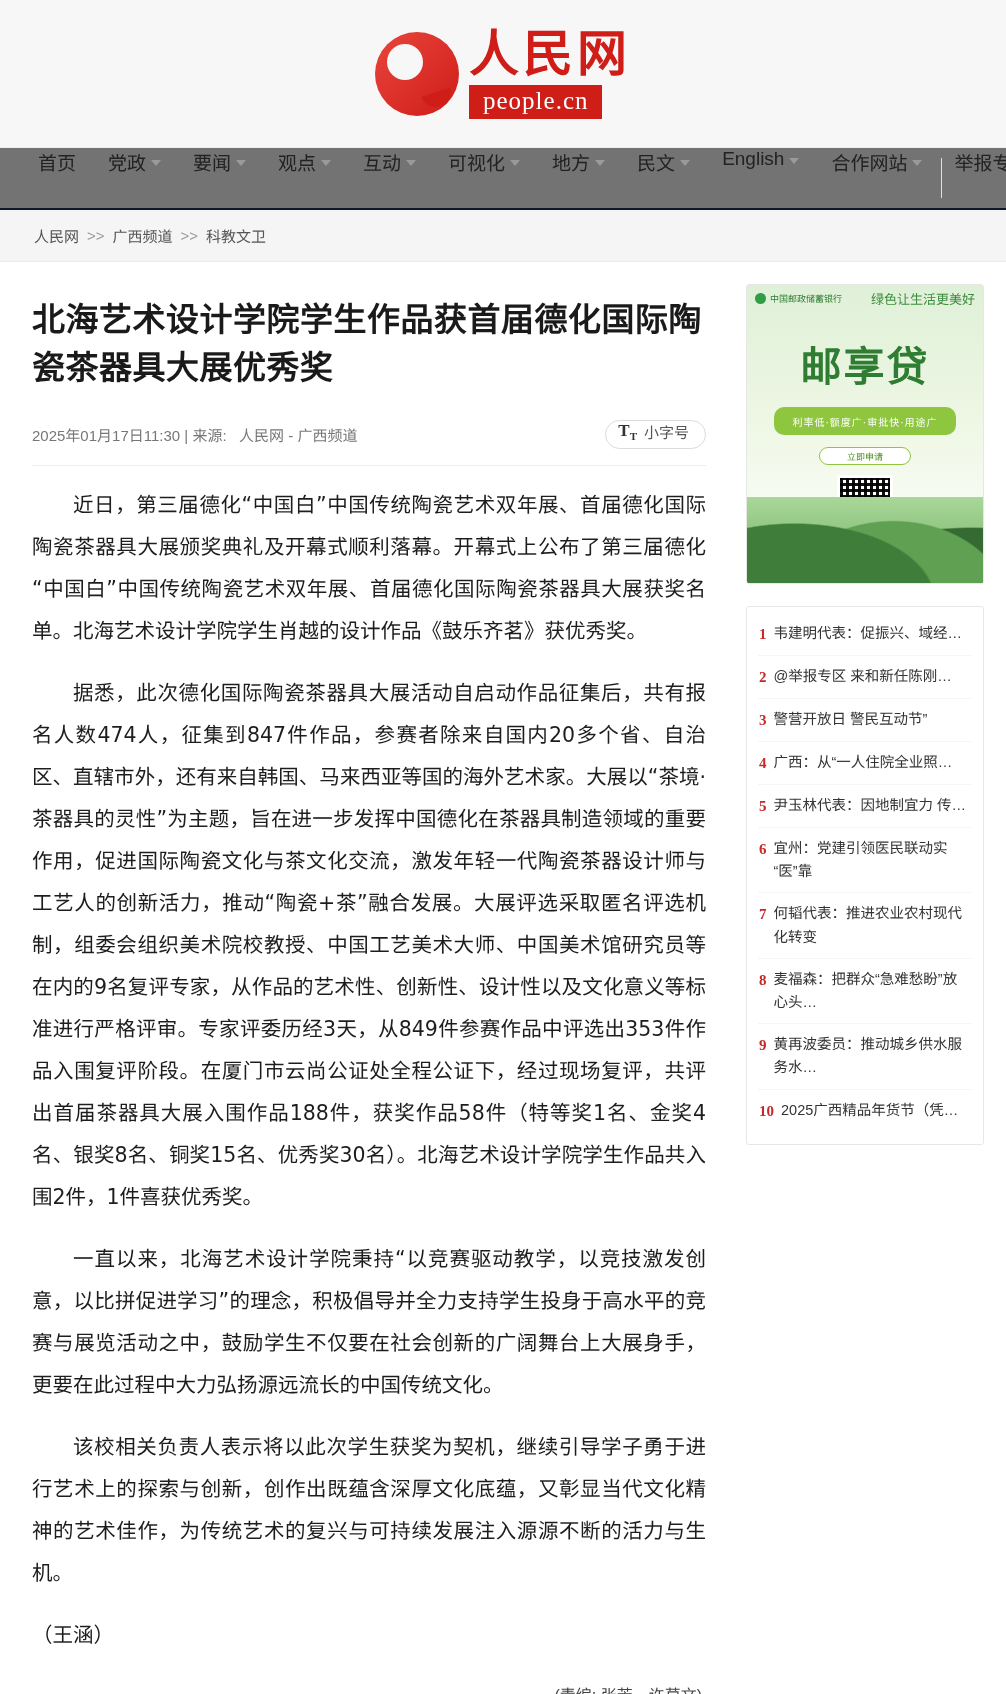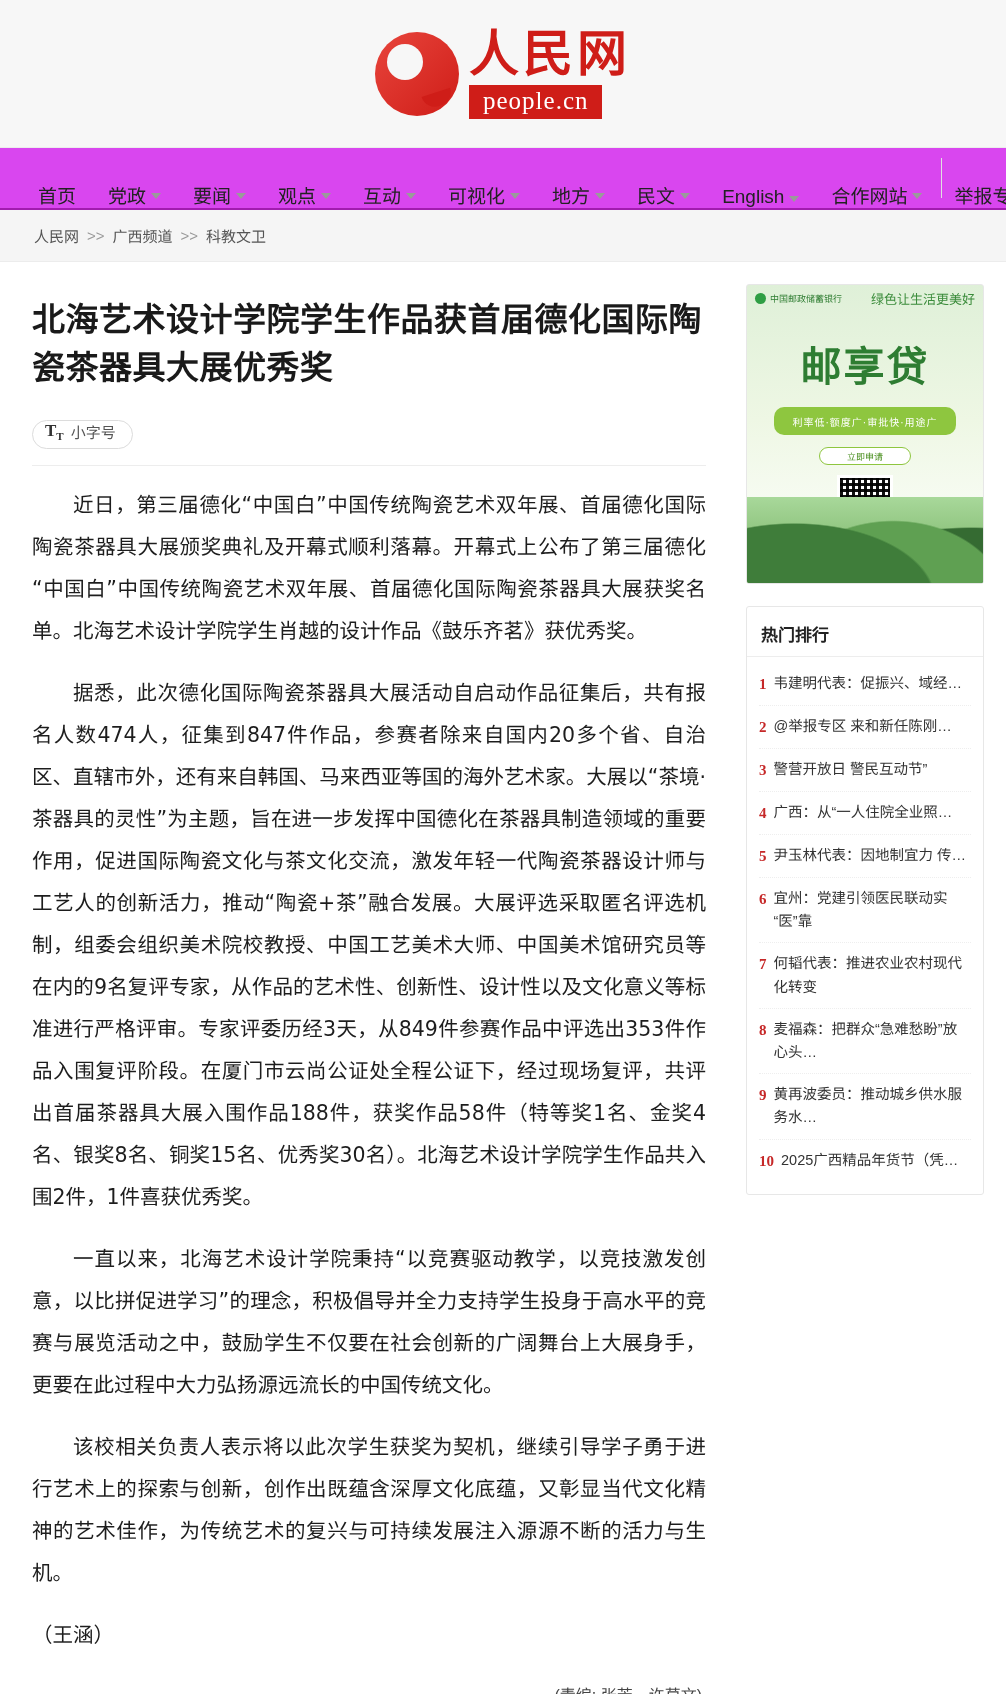--- a/index.html
+++ b/index.html
@@ -62,24 +62,24 @@
     color: #fff;
     font-size: 25px;
     padding: 2px 14px 4px 14px;
     letter-spacing: 1px;
     font-family: "Liberation Serif", serif;
   }
 
   
   .nav-bar {
     height: 62px;
-    background: #d946ef;
-    border-bottom: 2px solid #a21caf;
-    display: flex;
-    align-items: flex-end;
+    background: #737373;
+    border-bottom: 2px solid #0f172a;
+    display: flex;
+    align-items: flex-start;
     padding: 0 22px;
     position: relative;
   }
   .nav-item {
     font-size: 19px;
     color: #222;
     padding: 0 16px;
     display: flex;
     align-items: center;
     gap: 5px;
@@ -369,20 +369,27 @@
   <span class="sep">&gt;&gt;</span>
   <a>科教文卫</a>
 </div>
 
 <div class="layout">
 
   <main class="article-col">
     <h1 class="article-title">北海艺术设计学院学生作品获首届德化国际陶瓷茶器具大展优秀奖</h1>
 
     <div class="meta-row">
+      <div class="meta-left">
+        <span>2025年01月17日11:30</span>
+        <span> | </span>
+        <span>来源:</span>
+        <span>&nbsp;</span>
+        <span class="src-name">人民网 - 广西频道</span>
+      </div>
       <div class="fontsize-btn">
         <span class="tt">T<sub>T</sub></span>
         <span>小字号</span>
       </div>
     </div>
 
     <div class="article-body">
       <p>近日，第三届德化“中国白”中国传统陶瓷艺术双年展、首届德化国际陶瓷茶器具大展颁奖典礼及开幕式顺利落幕。开幕式上公布了第三届德化“中国白”中国传统陶瓷艺术双年展、首届德化国际陶瓷茶器具大展获奖名单。北海艺术设计学院学生肖越的设计作品《鼓乐齐茗》获优秀奖。</p>
       <p>据悉，此次德化国际陶瓷茶器具大展活动自启动作品征集后，共有报名人数474人，征集到847件作品，参赛者除来自国内20多个省、自治区、直辖市外，还有来自韩国、马来西亚等国的海外艺术家。大展以“茶境·茶器具的灵性”为主题，旨在进一步发挥中国德化在茶器具制造领域的重要作用，促进国际陶瓷文化与茶文化交流，激发年轻一代陶瓷茶器设计师与工艺人的创新活力，推动“陶瓷+茶”融合发展。大展评选采取匿名评选机制，组委会组织美术院校教授、中国工艺美术大师、中国美术馆研究员等在内的9名复评专家，从作品的艺术性、创新性、设计性以及文化意义等标准进行严格评审。专家评委历经3天，从849件参赛作品中评选出353件作品入围复评阶段。在厦门市云尚公证处全程公证下，经过现场复评，共评出首届茶器具大展入围作品188件，获奖作品58件（特等奖1名、金奖4名、银奖8名、铜奖15名、优秀奖30名）。北海艺术设计学院学生作品共入围2件，1件喜获优秀奖。</p>
       <p>一直以来，北海艺术设计学院秉持“以竞赛驱动教学，以竞技激发创意，以比拼促进学习”的理念，积极倡导并全力支持学生投身于高水平的竞赛与展览活动之中，鼓励学生不仅要在社会创新的广阔舞台上大展身手，更要在此过程中大力弘扬源远流长的中国传统文化。</p>
@@ -404,21 +411,20 @@
         <span class="ad-slogan">绿色让生活更美好</span>
       </div>
       <div class="ad-title">邮享贷</div>
       <div class="ad-sub">利率低·额度广·审批快·用途广</div>
       <div class="ad-btn">立即申请</div>
       <div class="ad-qr"></div>
       <div class="ad-hills"></div>
     </div>
 
     <div class="rank-box">
-      <div class="rank-head">热门排行</div>
       <div class="rank-list">
         <div class="rank-item">
           <span class="rank-num">1</span>
           <span class="rank-text">韦建明代表：促振兴、域经…</span>
         </div>
         <div class="rank-item">
           <span class="rank-num">2</span>
           <span class="rank-text">@举报专区 来和新任陈刚…</span>
         </div>
         <div class="rank-item">

